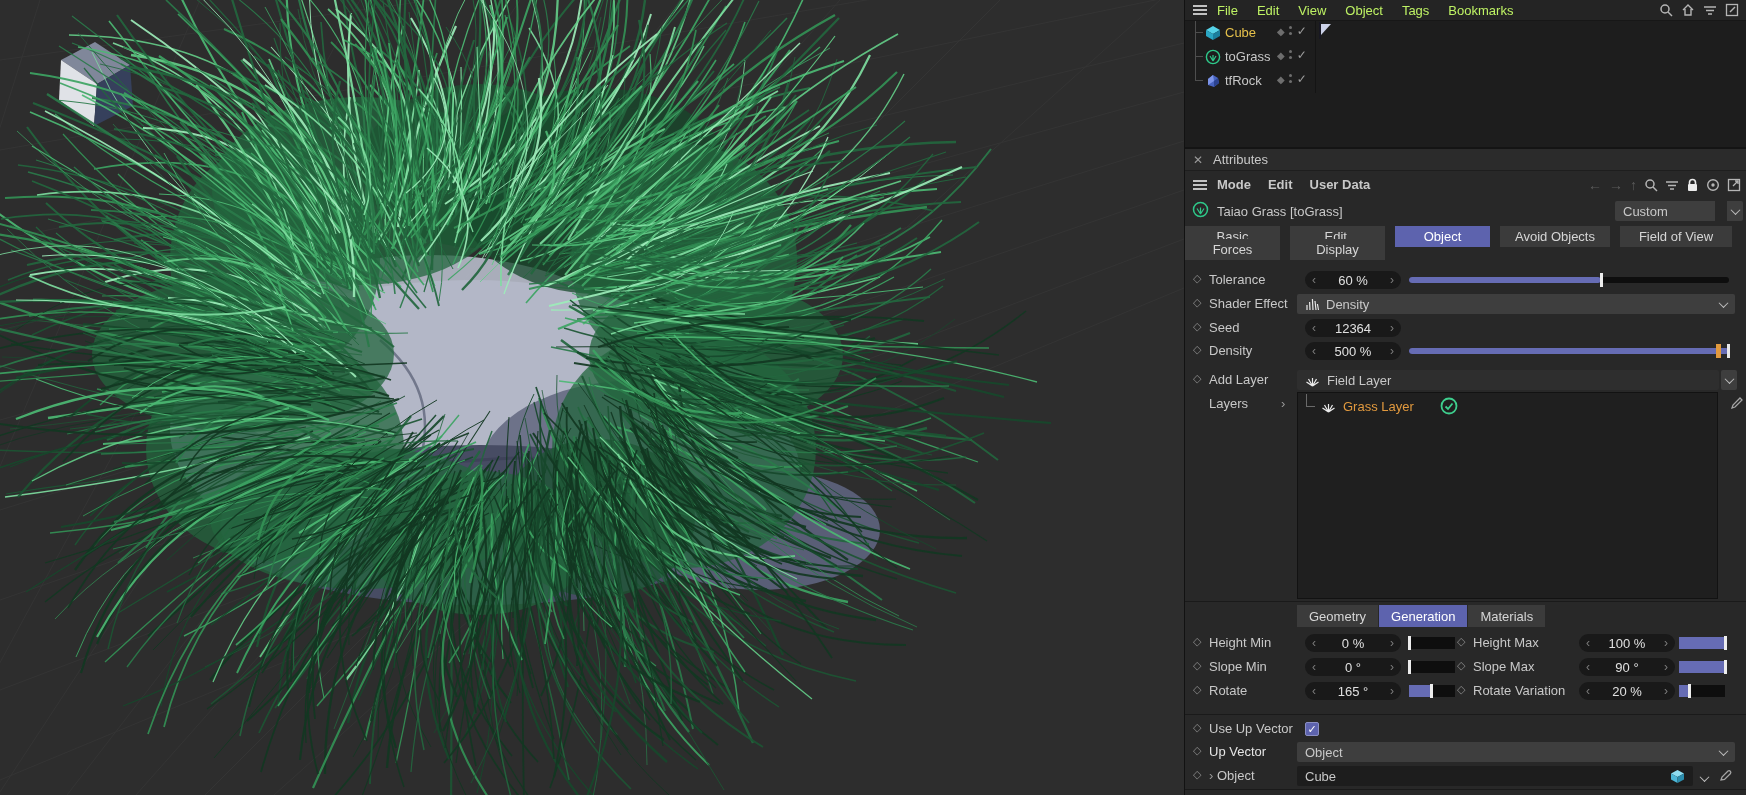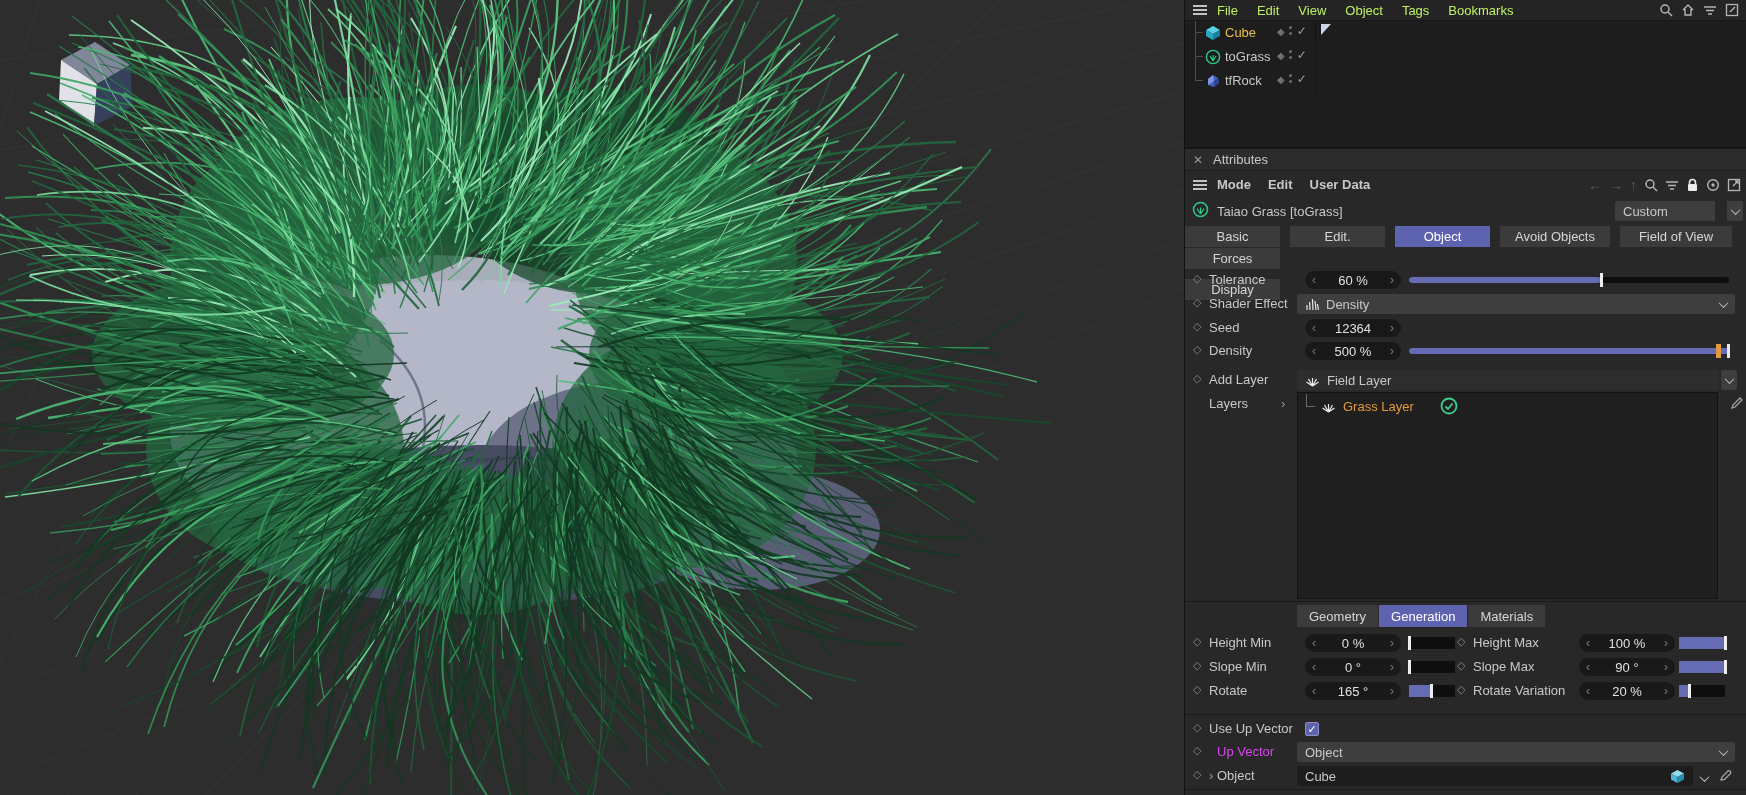--- a/index.html
+++ b/index.html
@@ -49,29 +49,29 @@
   .tb-icons { margin-left:auto; display:flex; gap:7px; align-items:center; padding-right:6px; }
   .dim { color:#5c5c5c; font-size:14px; }
 
   .obj-row { position:absolute; left:0; top:49px; width:562px; height:26px; display:flex; align-items:center; }
   .obj-row .gicon { margin:0 8px 0 7px; }
   .preset-dd { position:absolute; right:4px; top:3px; display:flex; gap:12px; }
   .preset-dd .main { width:100px; height:20px; background:#3e3e3e; border-radius:2px 0 0 2px; display:flex; align-items:center; padding-left:8px; }
   .preset-dd .chevcell { width:16px; height:20px; background:#3e3e3e; border-radius:0 2px 2px 0; display:flex; align-items:center; justify-content:center; }
 
   .tabrow { position:absolute; left:0; display:flex; gap:10px; }
-  .tabrow.row1 { top:77px; } .tabrow.row2 { top:99px;flex-direction:column; }
+  .tabrow.row1 { top:77px; } .tabrow.row2 { top:90px; }
   .tab { height:21px; background:#3b3b3b; color:#d6d6d6; display:flex; align-items:center; justify-content:center; }
   .tab.active { background:#5d63ae; color:#fff; }
   .tab.w1 { width:95px; } .tab.w2 { width:110px; } .tab.w3 { width:112px; }
 
   .prow { position:absolute; left:0; width:562px; height:24px; }
   .dia { position:absolute; left:8px; top:4px; color:#8a8a8a; font-size:11px; }
   .plabel { position:absolute; left:24px; top:4px; white-space:nowrap; }
-  .plabel.orange { color:#d946ef;margin-left:8px; }
+  .plabel.orange { color:#e5e5e5; }
 
   .spin { position:absolute; left:120px; top:3px; width:96px; height:18px; background:#191919; border-radius:9px; display:flex; align-items:center; justify-content:space-between; padding:0 7px; }
   .spin .arr { color:#7d7d7d; font-size:12px; }
   .spin .val { color:#e0e0e0; }
 
   .slider { position:absolute; left:224px; width:320px; top:9px; height:6px; background:#0e0e0e; border-radius:3px; }
   .slider .fill { position:absolute; left:0; top:0; bottom:0; width:calc(var(--pct)*1%); background:#666cb4; border-radius:3px; }
   .slider .handle { position:absolute; top:-4px; width:3px; height:14px; background:#ededed; left:calc(var(--pct)*1% - 1px); }
   .slider.orange .handle { background:#e1993e; width:5px; left:calc(96.5% - 2px); }
   .slider.orange .cap { position:absolute; right:-1px; top:-4px; width:3px; height:14px; background:#e8e8e8; }

